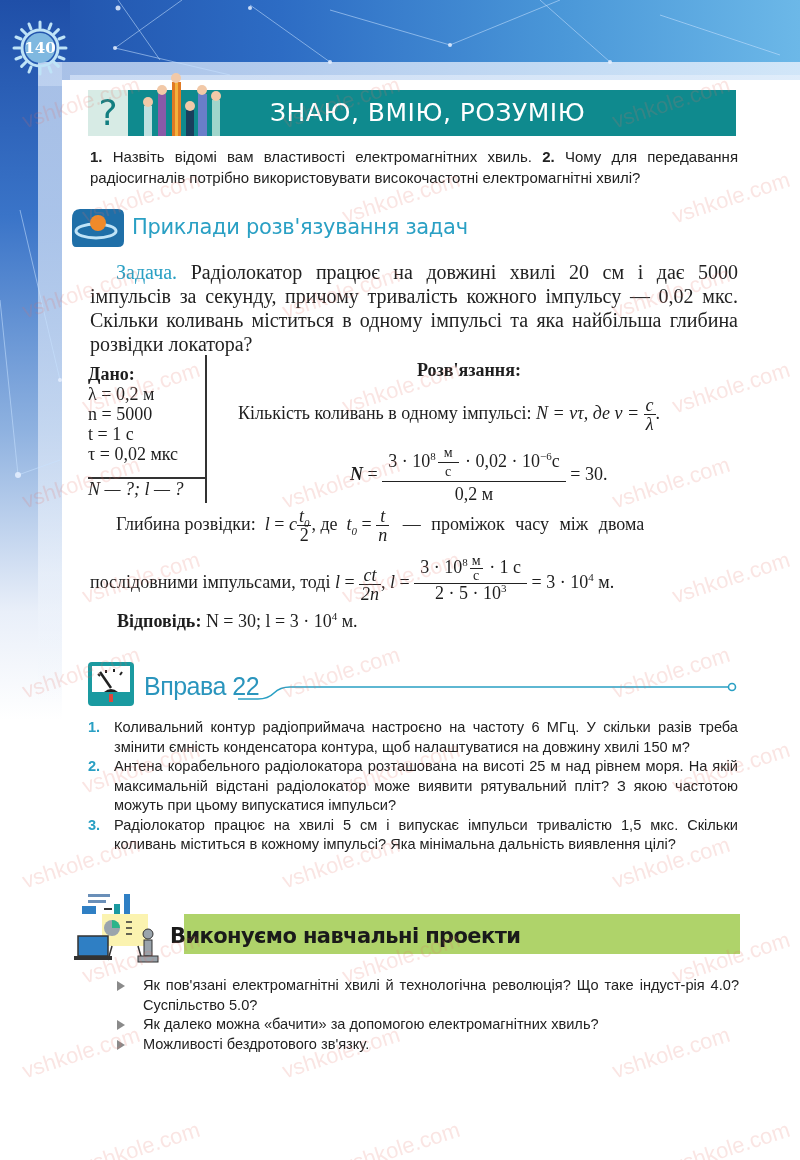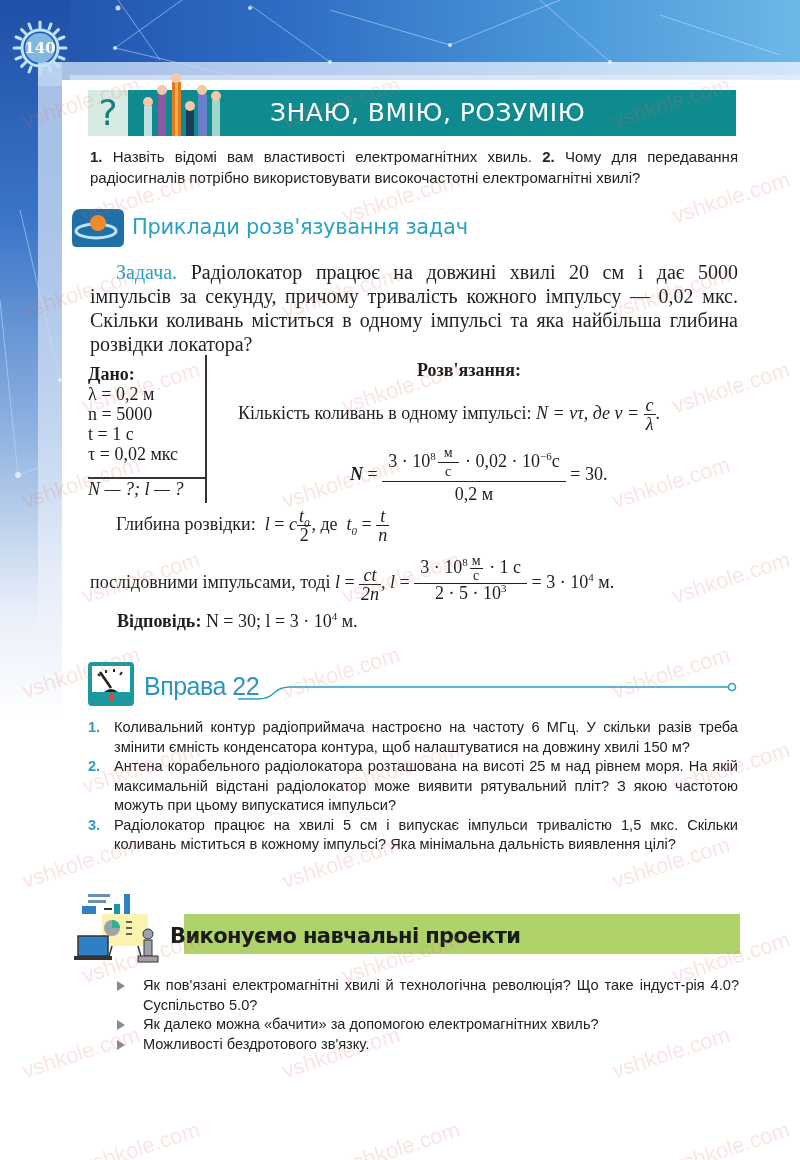--- a/index.html
+++ b/index.html
@@ -239,21 +239,21 @@
     <span class="num"><span>3 · 10</span><sup>8</sup><span class="small-frac"><span class="num">м</span><span class="den">с</span></span><span> · 0,02 · 10</span><sup>−6</sup><span>с</span></span>
     <span class="den">0,2 м</span>
   </span>
   <span>= 30.</span>
 </div>
 
 <div class="depth-line">
   <span style="display:inline-block;width:26px"></span><span>Глибина розвідки:</span>
   &nbsp;<span class="it">l</span> = <span class="it">c</span><span class="frac"><span class="num it"><span>t</span><sub>0</sub></span><span class="den">2</span></span><span>, де</span>
   &nbsp;<span class="it">t<sub>0</sub></span> = <span class="frac it"><span class="num">t</span><span class="den">n</span></span>
-  &nbsp;&nbsp;
+  &nbsp;&nbsp;<span style="word-spacing:6px">— проміжок часу між двома</span>
 </div>
 
 <div class="depth-line2">
   <span>послідовними імпульсами, тоді</span>
   <span class="it">l</span> = <span class="frac it"><span class="num">ct</span><span class="den">2n</span></span>, <span class="it">l</span> =
   <span class="frac" style="position:relative;top:-6px">
     <span class="num" style="padding:0 6px"><span>3 · 10</span><sup>8</sup><span class="small-frac"><span class="num">м</span><span class="den">с</span></span><span> · 1 с</span></span>
     <span class="den"><span>2 · 5 · 10</span><sup>3</sup></span>
   </span>
   <span>= 3 · 10</span><sup>4</sup><span> м.</span>

